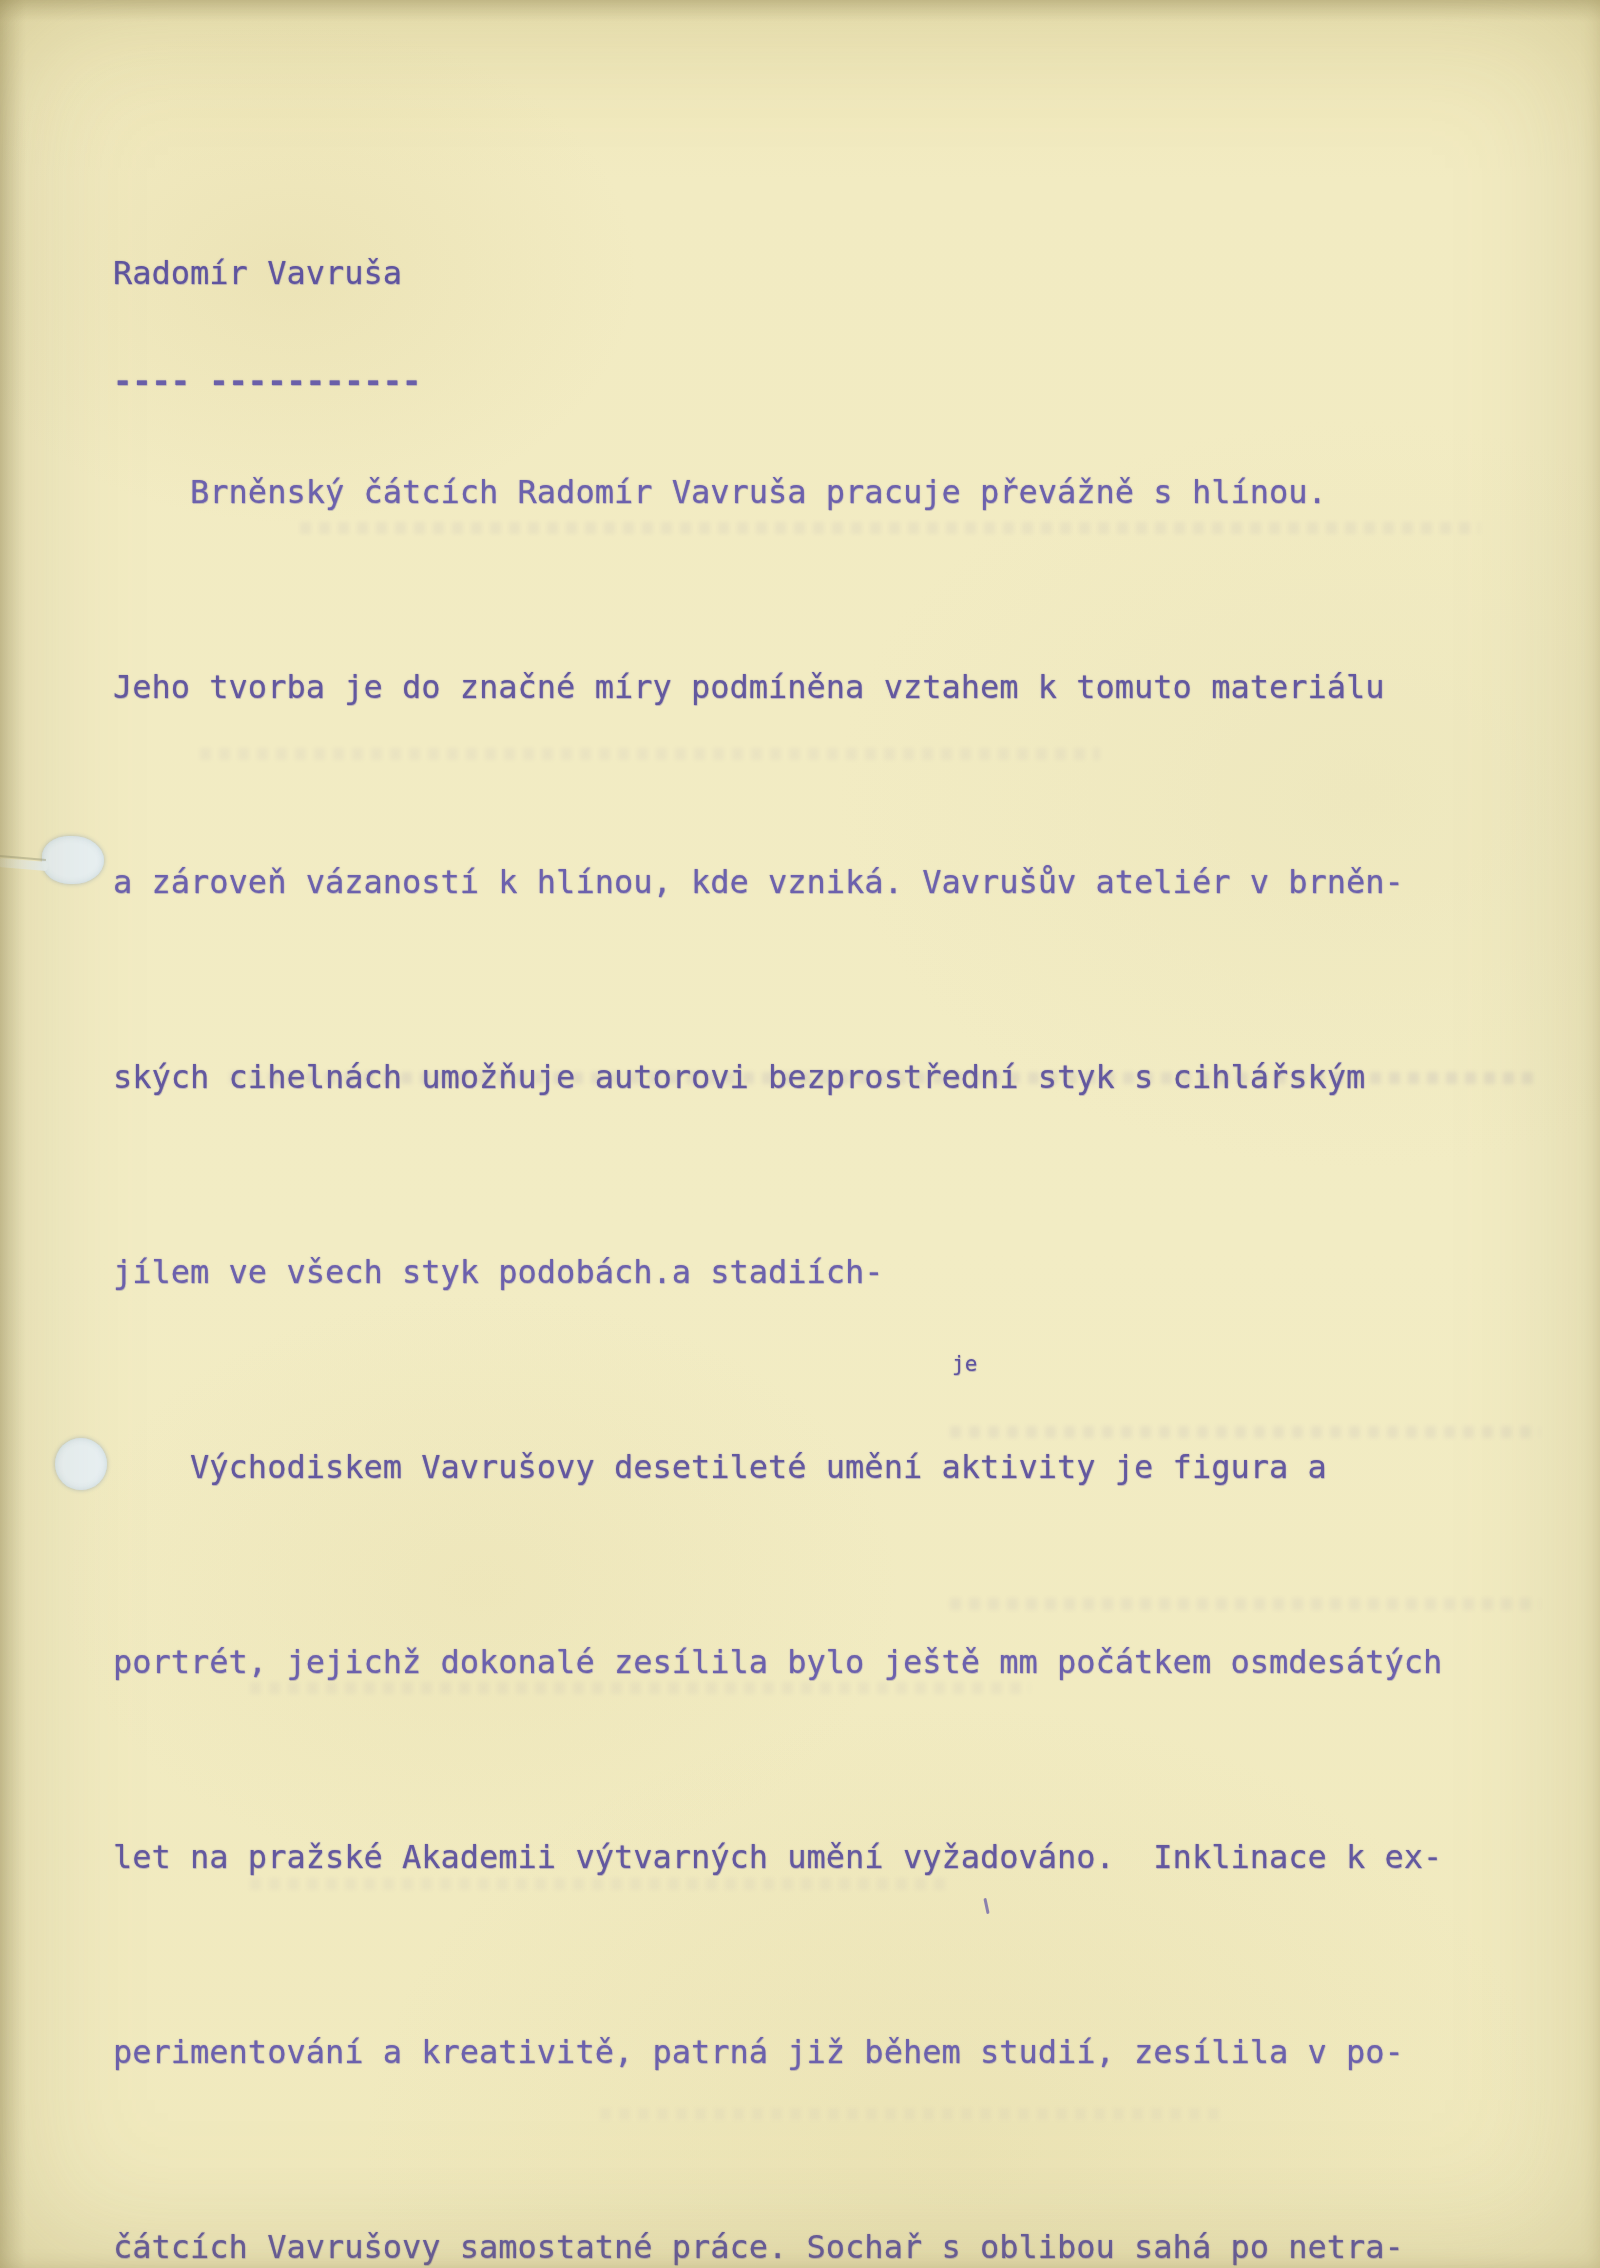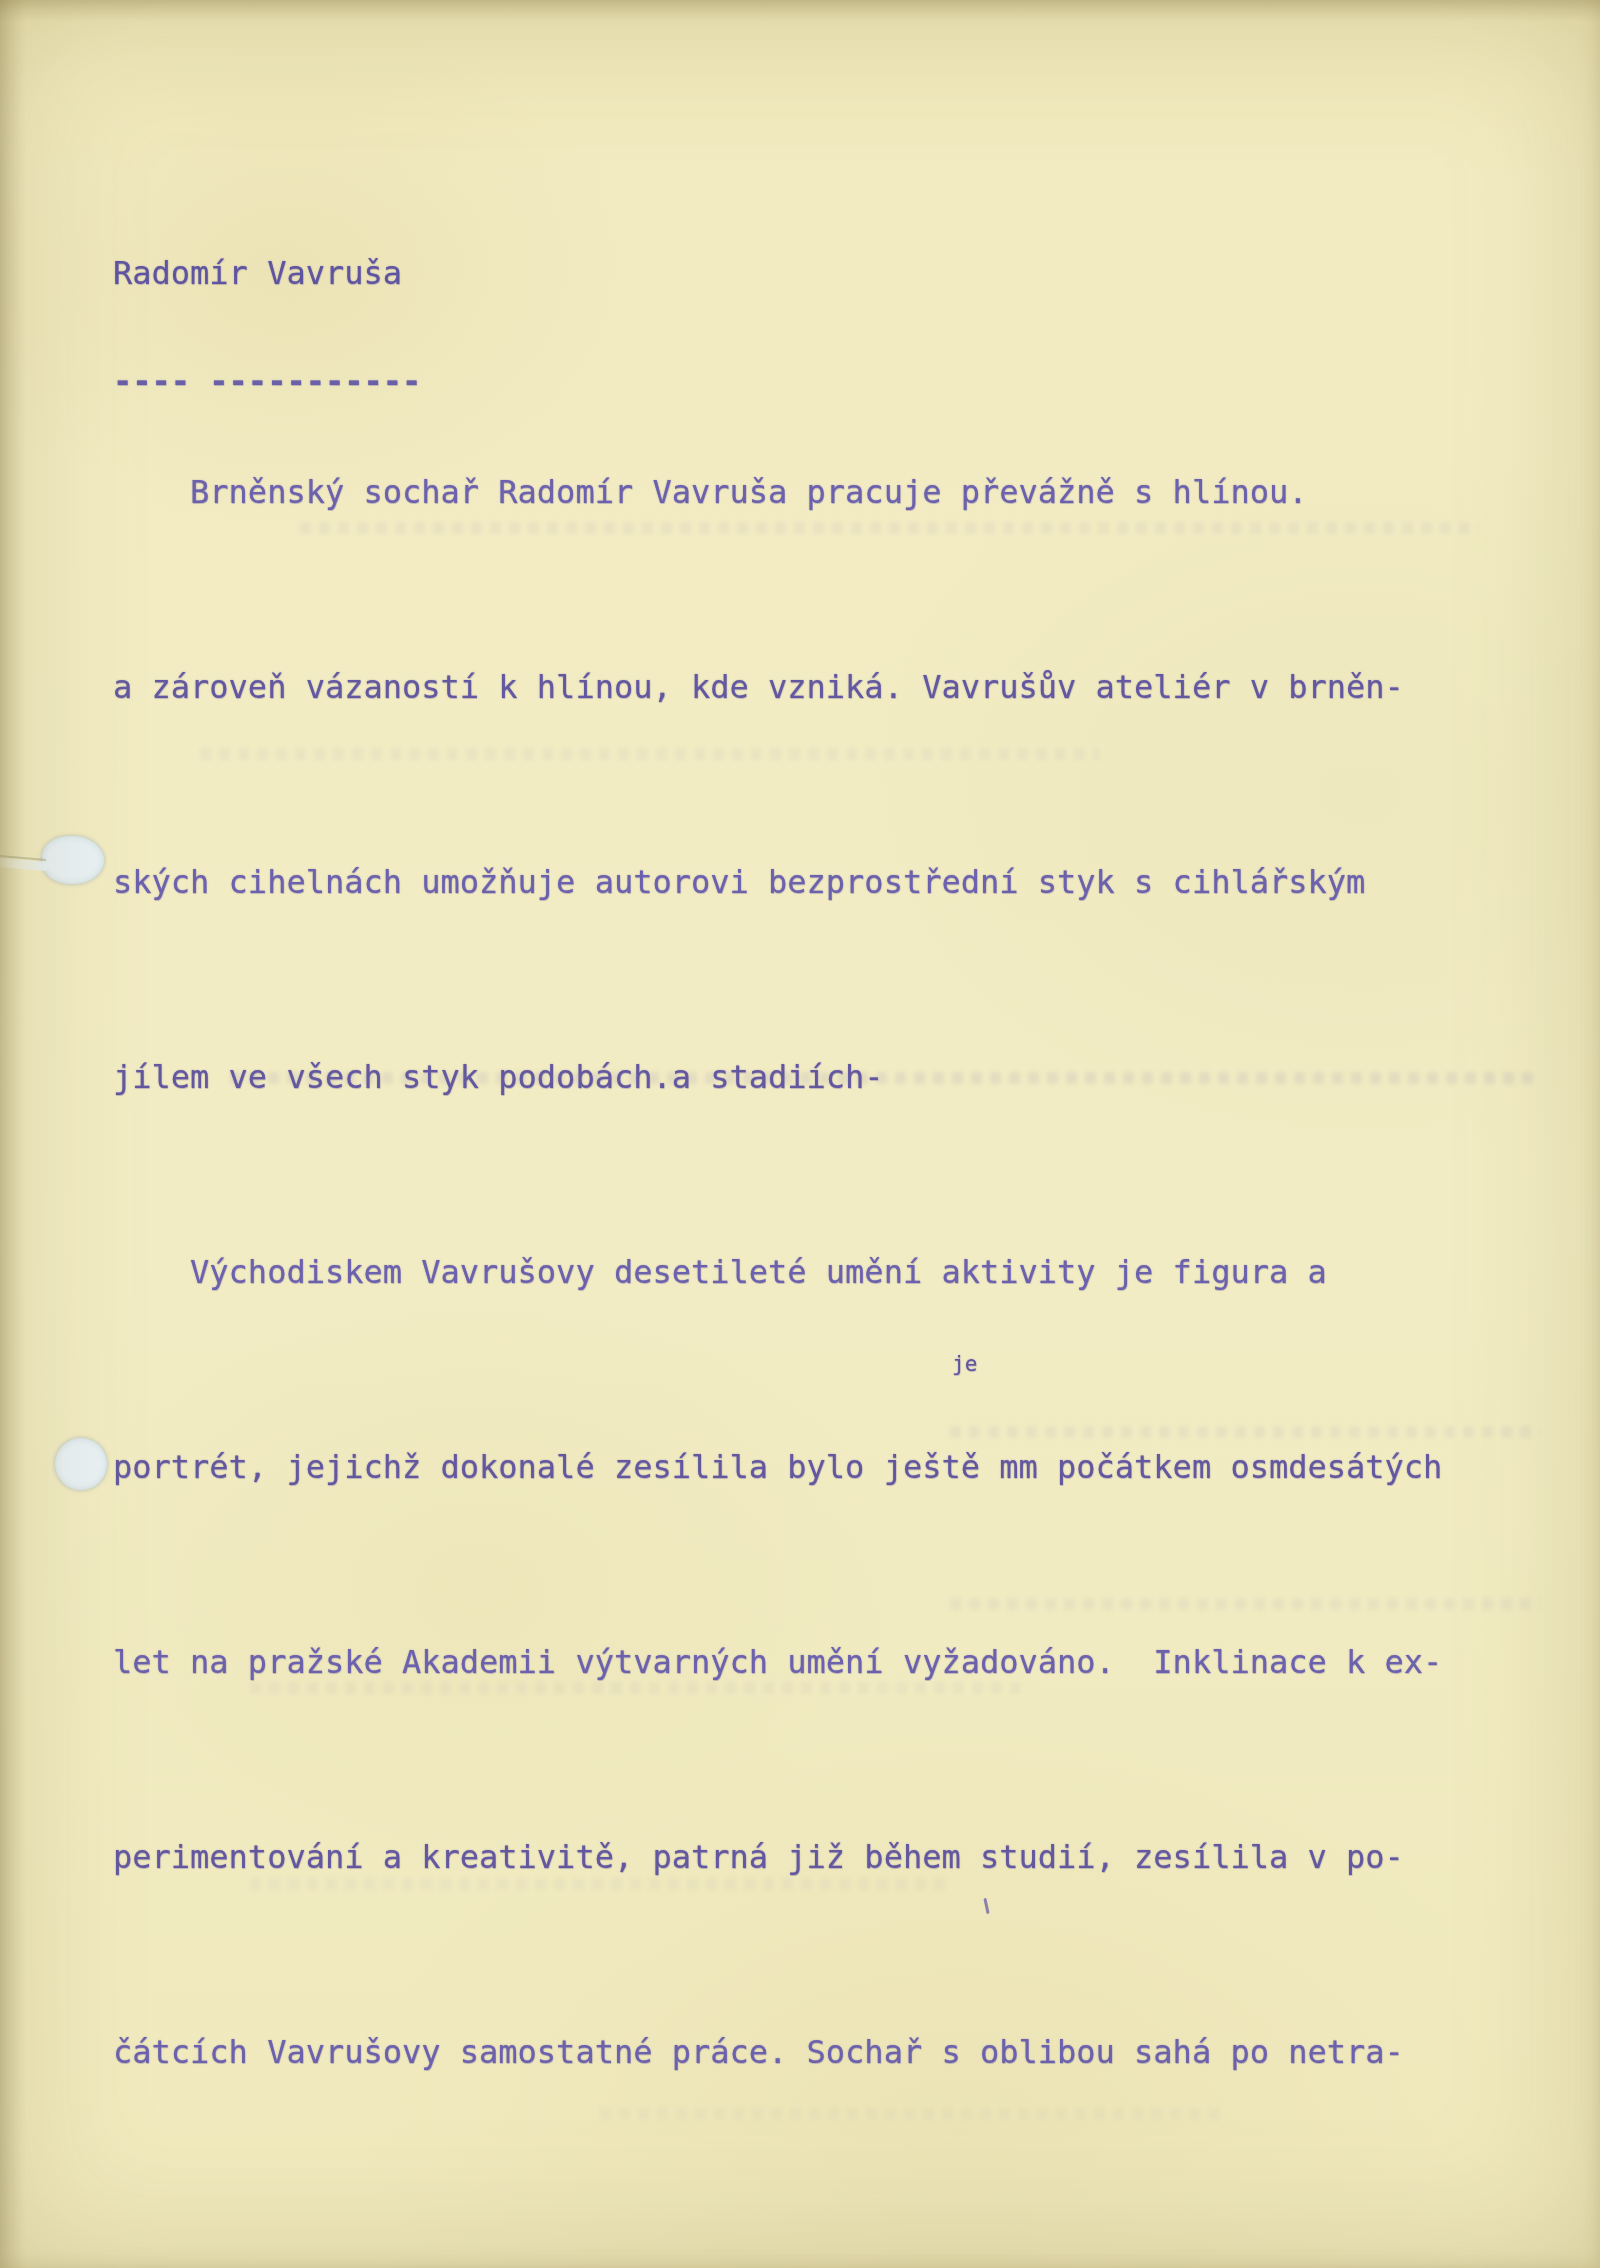--- a/index.html
+++ b/index.html
@@ -79,21 +79,22 @@
 
   <div class="edge-top"></div>
   <div class="edge-left"></div>
 
   <div class="heading">
     <div class="h-title">Radomír Vavruša</div>
     <div class="h-underline">---- -----------</div>
   </div>
 
   <div class="doc-body">
-    <div class="tline">    Brněnský sochař Radomír Vavruša pracuje převážně s hlínou.</div>
+    <div class="tline">    Brněnský čátcích Radomír Vavruša pracuje převážně s hlínou.</div>
+    <div class="tline">Jeho tvorba je do značné míry podmíněna vztahem k tomuto materiálu</div>
     <div class="tline">a zároveň vázaností k hlínou, kde vzniká. Vavrušův ateliér v brněn-</div>
     <div class="tline">ských cihelnách umožňuje autorovi bezprostřední styk s cihlářským</div>
     <div class="tline">jílem ve všech styk podobách.a stadiích-</div>
     <div class="tline">    Východiskem Vavrušovy desetileté umění aktivity je figura a</div>
     <div class="tline">portrét, jejichž dokonalé zesílila bylo ještě mm počátkem osmdesátých</div>
     <div class="tline">let na pražské Akademii výtvarných umění vyžadováno.  Inklinace k ex-</div>
     <div class="tline">perimentování a kreativitě, patrná již během studií, zesílila v po-</div>
     <div class="tline">čátcích Vavrušovy samostatné práce. Sochař s oblibou sahá po netra-</div>
     
     

